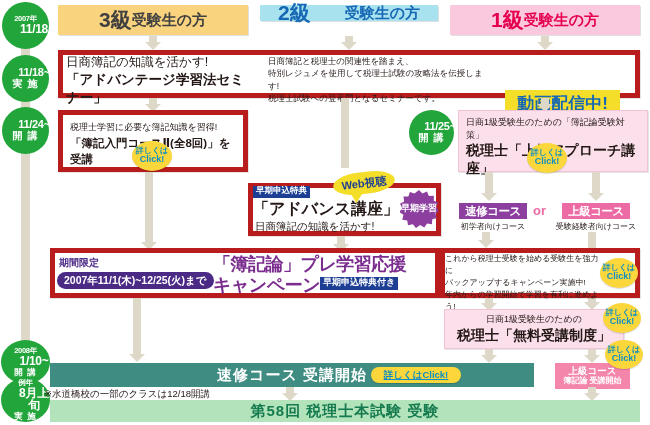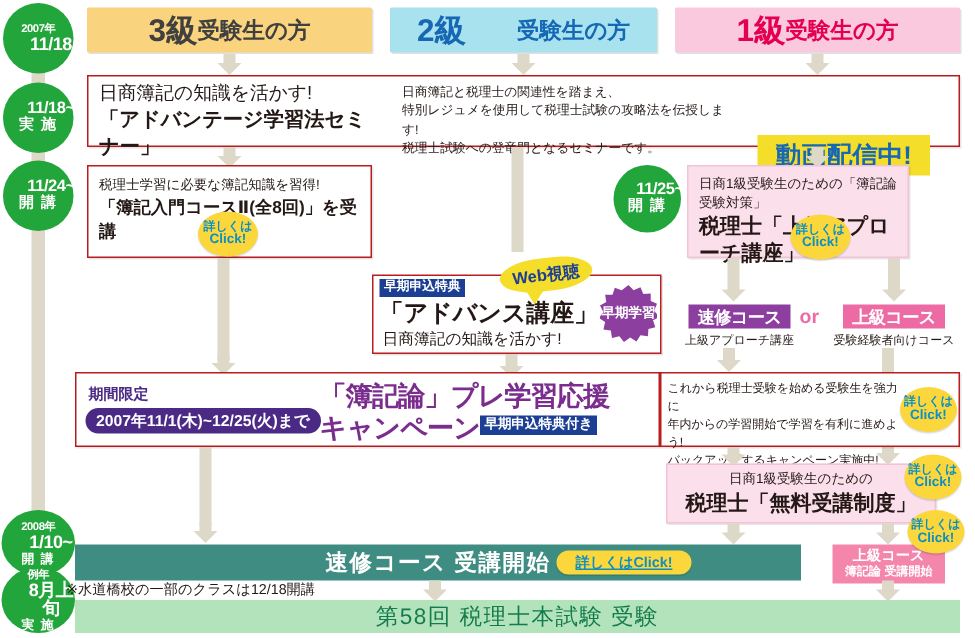--- a/index.html
+++ b/index.html
@@ -41,21 +41,21 @@
     display:flex;align-items:center;justify-content:center;
     border-radius:1px;
   }
   .hdr .big{font-size:21px;}
   .hdr .sm{font-size:15px;}
   .hdr.y{background:#f9d37d;color:#404040;box-shadow:1px 1px 0 rgba(0,0,0,.12);}
   .hdr.b{background:#a8e2ef;color:#1668b5;box-shadow:1px 1px 0 rgba(0,0,0,.12);}
   .hdr.p{background:#fbc9dd;color:#e5004f;box-shadow:1px 1px 0 rgba(0,0,0,.12);}
 
   
-  .box{background:#fff;border:1px solid #b91c1c;box-shadow:1px 1px 0 rgba(0,0,0,.10);}
+  .box{background:#fff;border:5px solid #b91c1c;box-shadow:1px 1px 0 rgba(0,0,0,.10);}
   .boxpink{background:#fbdfeb;border:1px solid #f2c3d7;box-shadow:1px 1px 0 rgba(0,0,0,.10);}
 
   .t11{font-size:11px;color:#231815;line-height:1.45;}
   .t12{font-size:12.5px;color:#231815;line-height:1.35;}
   .t9{font-size:9px;color:#231815;line-height:1.4;}
   .t85{font-size:8.5px;color:#231815;line-height:1.45;}
   .bold{font-weight:bold;}
 
   
   .arw{position:absolute;}
@@ -111,21 +111,21 @@
     display:flex;align-items:center;justify-content:center;letter-spacing:-0.5px;
   }
   .ct-purple{background:#8d3fa0;}
   .ct-pink{background:#ec6ba4;}
   .ct-sub{position:absolute;font-size:8px;color:#231815;text-align:center;width:100%;}
 
   .orlabel{position:absolute;color:#ec6ba4;font-weight:bold;font-size:13px;}
 
   .teal-bar{background:#3f8d82;color:#fff;font-weight:bold;
     display:flex;align-items:center;justify-content:center;font-size:15px;letter-spacing:1px;}
-  .green-bar{background:#b3e3bb;color:#147b4e;font-weight:normal;
+  .green-bar{background:#b3e3bb;color:#147b4e;font-weight:bold;
     display:flex;align-items:center;justify-content:center;font-size:15px;letter-spacing:1px;}
 
   .camp-title{color:#7b2d8e;font-weight:bold;}
   .period-pill{
     background:#4b2a86;color:#fff;border-radius:10px;font-size:10.5px;font-weight:bold;
     display:inline-flex;align-items:center;justify-content:center;padding:1px 7px;
   }
   .kikan{color:#4b2a86;font-size:10px;font-weight:bold;}
 
   .small-pink-tag{
@@ -172,21 +172,21 @@
 
   <div class="tl-dot two" style="left:409px;top:110px;width:45px;height:45px;">
     <span class="l2">11/25~</span>
     <span class="l3">開 講</span>
   </div>
 
   <div class="abs hdr y" style="left:58px;top:5px;width:190px;height:30px;">
     <span class="big">3級</span>
     <span class="sm">受験生の方</span>
   </div>
-  <div class="abs hdr b" style="left:260px;top:5px;width:178px;height:30px;gap:34px;">
+  <div class="abs hdr b" style="left:260px;top:5px;width:178px;height:16px;gap:34px;">
     <span class="big">2級</span>
     <span class="sm">受験生の方</span>
   </div>
   <div class="abs hdr p" style="left:450px;top:5px;width:190px;height:30px;">
     <span class="big">1級</span>
     <span class="sm">受験生の方</span>
   </div>
 
   <div class="arw" style="left:145px;top:36px;width:16px;height:14px;">
     <div class="stem" style="height:7px"></div>
@@ -235,21 +235,21 @@
     <span class="a">詳しくは</span>
     <span class="b">Click!</span>
   </div>
 
   <div class="vline" style="left:145px;top:172px;height:68px;"></div>
   <div class="arw" style="left:141px;top:236px;width:16px;height:14px;">
     <div class="stem" style="height:7px"></div>
       <div class="head" style="top:6px"></div>
   </div>
 
-  <div class="abs boxpink" style="left:458px;top:110px;width:148px;height:62px;">
+  <div class="abs boxpink" style="left:458px;top:110px;width:190px;height:62px;">
     <div class="t9" style="padding:5px 6px 0 7px">日商1級受験生のための「簿記論受験対策」</div>
     <div class="bold" style="padding:1px 6px 0 7px;font-size:14px;color:#231815;">税理士「上級アプローチ講座」</div>
   </div>
   <div class="click" style="left:527px;top:143px;width:40px;height:30px;">
     <span class="a">詳しくは</span>
     <span class="b">Click!</span>
   </div>
 
   <div class="arw" style="left:481px;top:172px;width:16px;height:30px;">
     <div class="stem" style="height:22px"></div>
@@ -257,21 +257,21 @@
   </div>
   <div class="arw" style="left:588px;top:172px;width:16px;height:30px;">
     <div class="stem" style="height:22px"></div>
       <div class="head" style="top:21px"></div>
   </div>
 
   <div class="course-tag ct-purple" style="left:459px;top:203px;width:68px;height:16px;">
     <span>速修コース</span>
   </div>
   <div class="abs" style="left:452px;top:221px;width:82px;">
-    <div class="ct-sub" style="position:static">上級アプローチ講座</div>
+    <div class="ct-sub" style="position:static">初学者向けコース</div>
   </div>
 
   <div class="orlabel" style="left:533px;top:203px;">
     <span>or</span>
   </div>
 
   <div class="course-tag ct-pink" style="left:562px;top:203px;width:68px;height:16px;">
     <span>上級コース</span>
   </div>
   <div class="abs" style="left:555px;top:221px;width:82px;">
@@ -332,22 +332,22 @@
   </div>
   <div class="abs camp-title" style="left:213px;top:273px;font-size:18px;letter-spacing:-0.5px;">
     <span>キャンペーン</span>
   </div>
   <div class="abs badge-navy" style="left:320px;top:277px;height:13px;font-size:9px;">
     <span>早期申込特典付き</span>
   </div>
 
   <div class="abs t85" style="left:445px;top:253px;width:155px;font-size:8px;line-height:1.5;">
     <div>これから税理士受験を始める受験生を強力に</div>
+    <div>バックアップするキャンペーン実施中!</div>
     <div>年内からの学習開始で学習を有利に進めよう!</div>
-    <div>バックアップするキャンペーン実施中!</div>
   </div>
   <div class="click" style="left:600px;top:258px;width:38px;height:30px;">
     <span class="a">詳しくは</span>
     <span class="b">Click!</span>
   </div>
 
   <div class="arw" style="left:481px;top:298px;width:16px;height:12px;">
     <div class="stem" style="height:6px"></div>
       <div class="head" style="top:5px"></div>
   </div>

